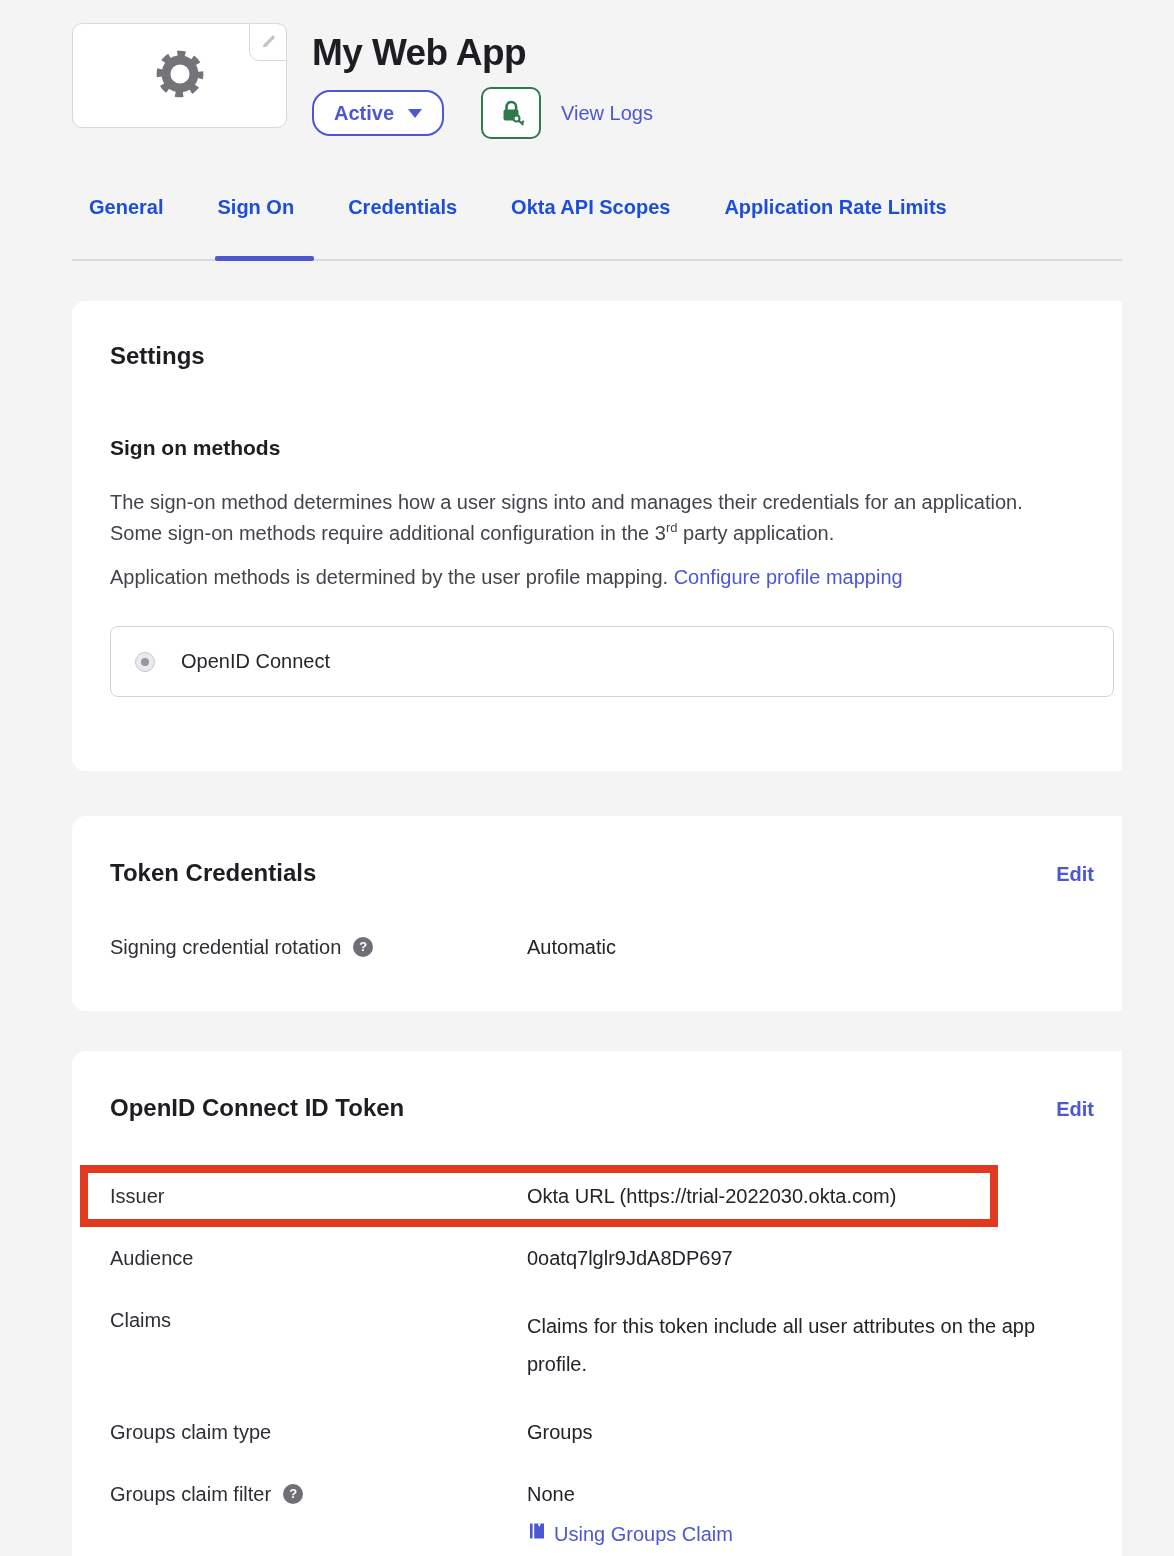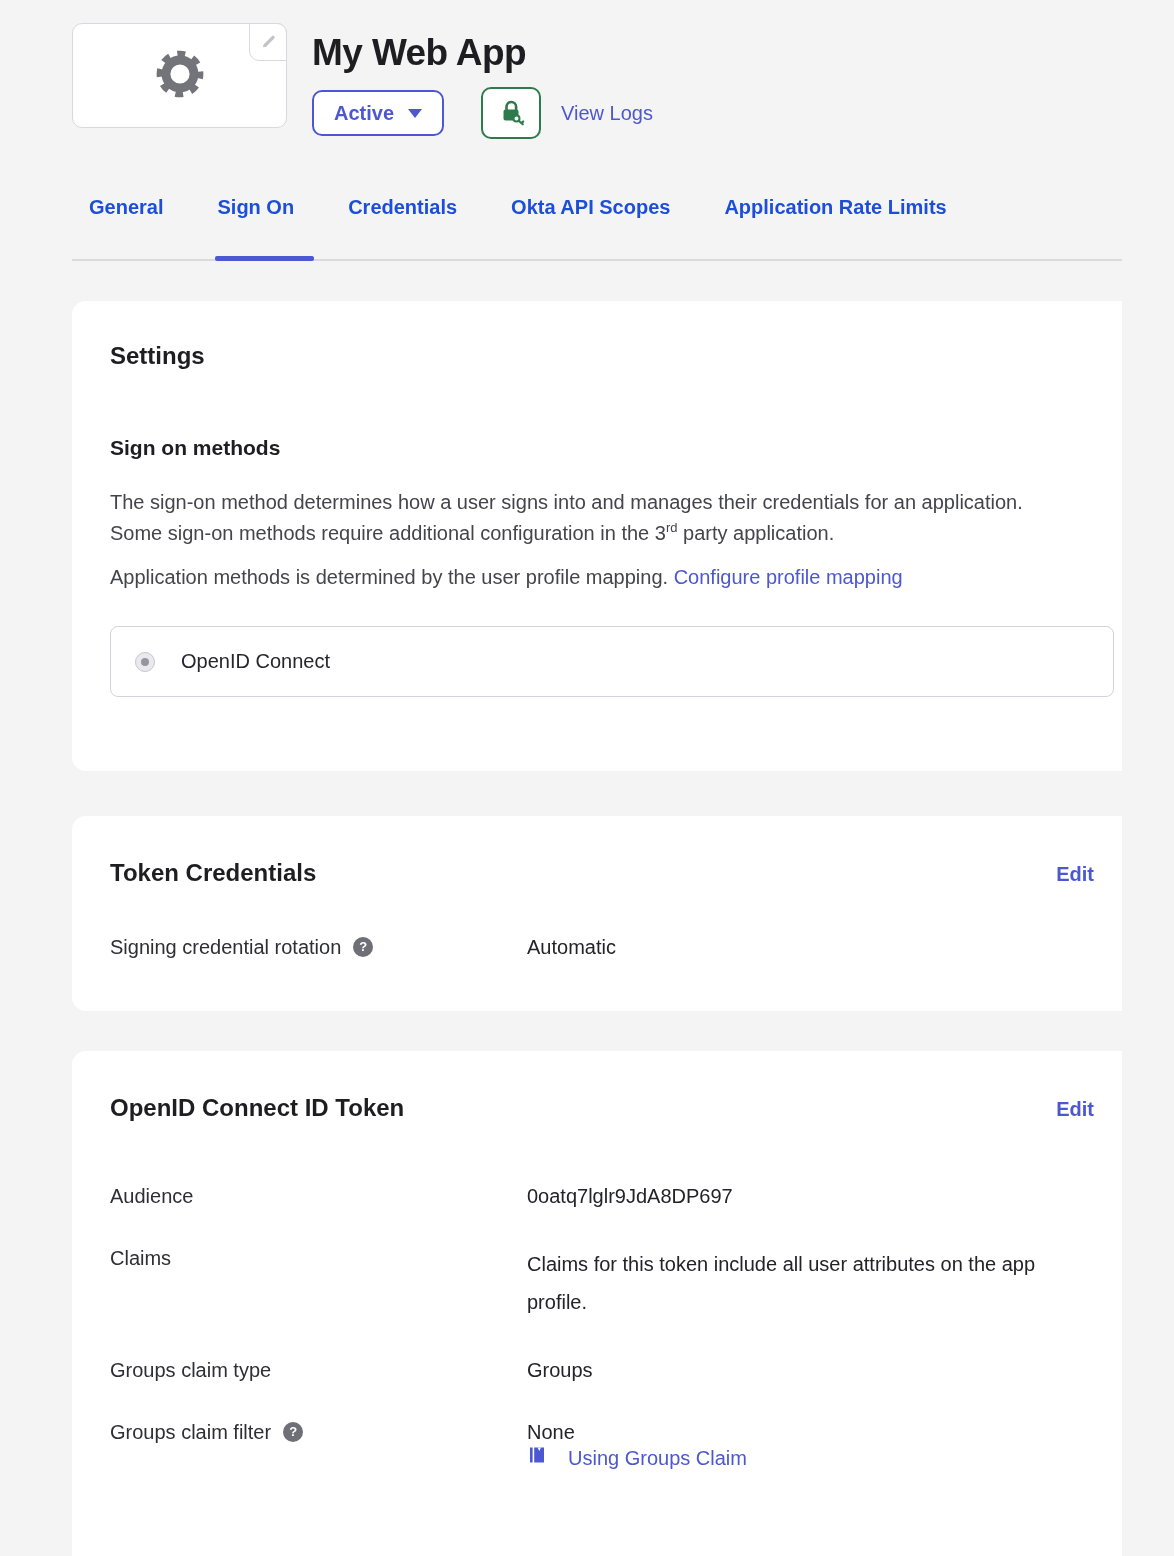--- a/index.html
+++ b/index.html
@@ -20,21 +20,21 @@
 
   
   .header{display:flex;gap:25px;margin:23px 0 0 72px;}
   .app-icon-card{width:215px;height:105px;background:var(--card-bg);border:1px solid var(--border);
     border-radius:10px;position:relative;display:flex;align-items:center;justify-content:center;}
   .edit-chip{position:absolute;top:-1px;right:-1px;width:38px;height:38px;background:var(--card-bg);
     border:1px solid var(--border);border-radius:0 10px 0 10px;display:flex;align-items:center;justify-content:center;cursor:pointer;}
   .header-main{padding-top:8px;}
   .page-title{font-size:37px;font-weight:700;color:var(--text-dark);letter-spacing:-0.6px;line-height:1.2;}
   .header-actions{display:flex;align-items:center;margin-top:12px;}
-  .active-btn{height:46px;padding:0 20px;background:#fff;border:2px solid var(--accent);border-radius:10px;
+  .active-btn{height:46px;padding:0 20px;background:#fff;border:2px solid var(--accent);border-radius:18px;
     color:var(--accent);font-size:20px;font-weight:700;display:flex;align-items:center;gap:14px;cursor:pointer;
     font-family:inherit;}
   .caret{width:0;height:0;border-left:7px solid transparent;border-right:7px solid transparent;border-top:9px solid var(--accent);}
   .lock-btn{width:60px;height:52px;margin-left:37px;background:#fff;border:2px solid var(--green);border-radius:10px;
     display:flex;align-items:center;justify-content:center;cursor:pointer;color:var(--green);}
   .view-logs{margin-left:20px;color:var(--accent);font-size:20px;text-decoration:none;cursor:pointer;}
 
   
   .tabs{display:flex;gap:54px;margin:56px 0 0 72px;padding-left:17px;border-bottom:2px solid #d9d9de;}
   .tab{font-size:20px;font-weight:700;color:#1d4ed8;line-height:24px;padding-bottom:40px;position:relative;cursor:pointer;}
@@ -68,21 +68,21 @@
     display:flex;align-items:center;gap:12px;}
   .kv-value{width:580px;font-size:20px;color:#232329;line-height:26px;}
   .kv-value.multiline{line-height:38px;}
   .help{width:20px;height:20px;border-radius:50%;background:#6f6f77;color:#fff;font-size:13px;font-weight:700;
     display:inline-flex;align-items:center;justify-content:center;flex-shrink:0;cursor:pointer;}
   .help::after{content:"?";}
 
   .highlight-row .red-overlay{position:absolute;top:0;left:-30px;width:918px;height:62px;
     border:8px solid var(--annotation);pointer-events:none;}
 
-  .link-line{display:flex;align-items:center;gap:21px;}
+  .link-line{display:flex;align-items:center;gap:7px;margin-top:14px;}
   .link-line a{color:var(--accent);font-size:20px;text-decoration:none;cursor:pointer;}
 
   .tc-row{display:flex;margin-top:46px;}
 </style>
 </head>
 <body>
 
 <div class="page">
 
   <div class="header">
@@ -157,20 +157,25 @@
     </div>
   </div>
 
   <div class="card idtoken">
     <div class="card-head">
       <div class="card-title">OpenID Connect ID Token</div>
       <a class="edit-link">Edit</a>
     </div>
     <div class="kv-rows">
 
+      <div class="kv-row highlight-row">
+        <span class="red-overlay"></span>
+        <div class="kv-label">Issuer</div>
+        <div class="kv-value">Okta URL (https://trial-2022030.okta.com)</div>
+      </div>
 
       <div class="kv-row">
         <div class="kv-label">Audience</div>
         <div class="kv-value">0oatq7lglr9JdA8DP697</div>
       </div>
 
       <div class="kv-row">
         <div class="kv-label">Claims</div>
         <div class="kv-value multiline">Claims for this token include all user attributes on the app profile.</div>
       </div>

